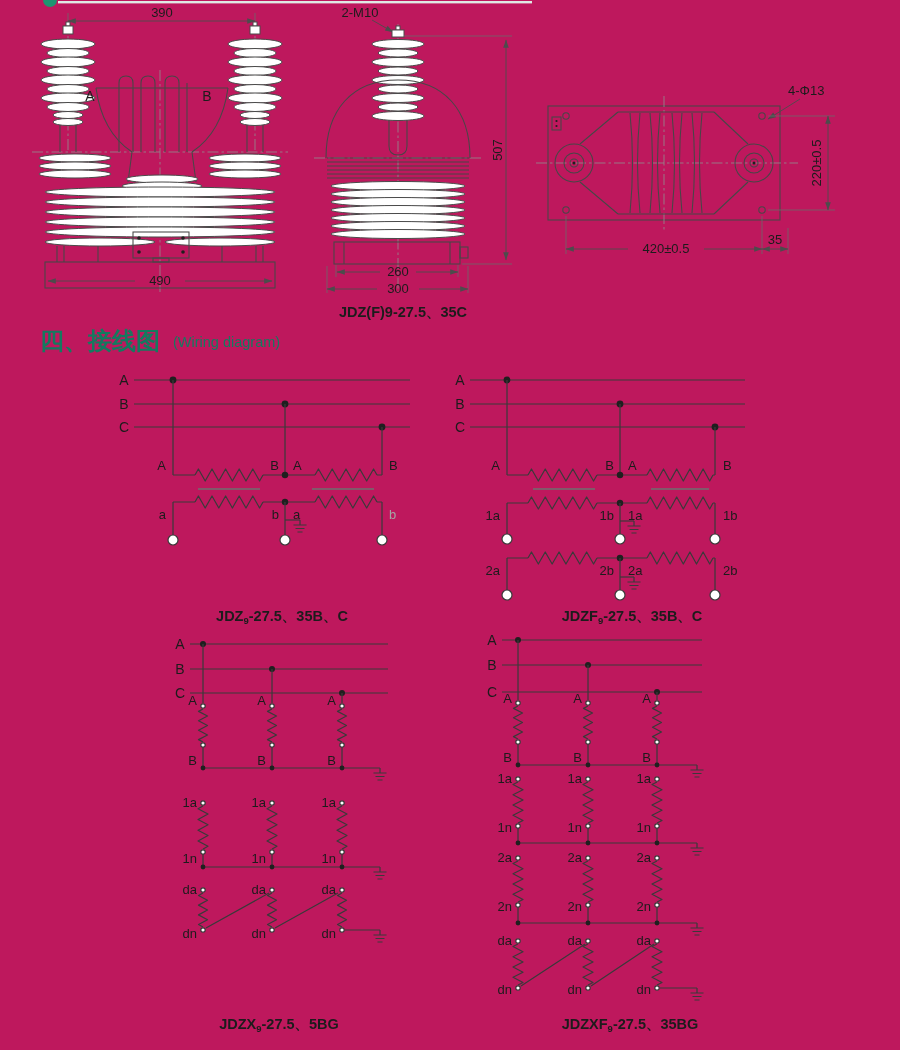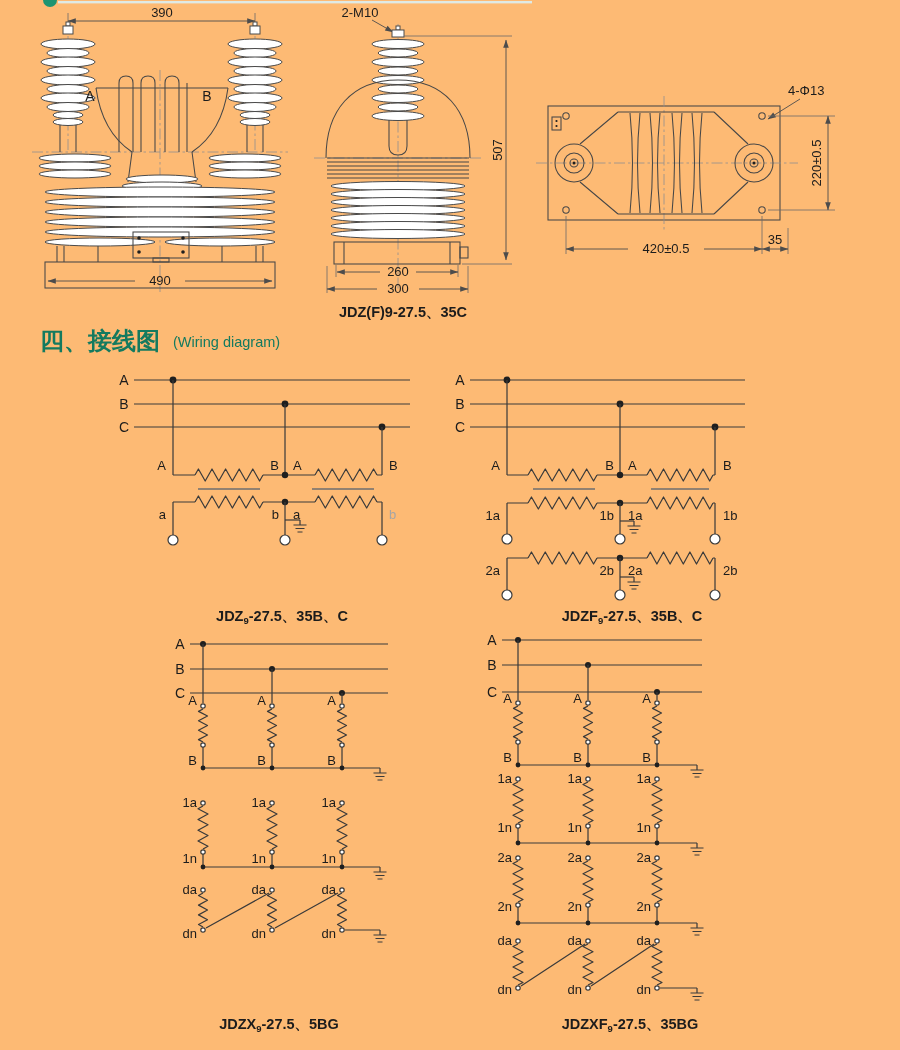--- a/index.html
+++ b/index.html
@@ -1,16 +1,16 @@
 <!DOCTYPE html>
 <html><head>
 <meta charset="utf-8">
 <style>
   html,body{margin:0;padding:0;background:#fff;}
-  #stage{position:relative;width:900px;height:1050px;background:#fdba74;overflow:hidden;}
+  #stage{position:relative;width:900px;height:1050px;background:#be185d;overflow:hidden;}
   svg{position:absolute;left:0;top:0;}
   text{font-family:"Liberation Sans","DejaVu Sans",sans-serif;fill:#1c1c1c;}
   .ln{stroke:#474747;stroke-width:1.05;fill:none;}
   .fin{fill:#ffffff;stroke:#4a4a4a;stroke-width:1;}
   .dim{stroke:#4c4c4c;stroke-width:0.9;fill:none;}
   .ext{stroke:#6a6a6a;stroke-width:0.8;fill:none;}
   .cl{stroke:#909090;stroke-width:0.8;fill:none;stroke-dasharray:11 3 2.5 3;}
   .wl{stroke:#3a3a3a;stroke-width:1.2;fill:none;}
   .coil{stroke:#3a3a3a;stroke-width:1.2;fill:none;stroke-linejoin:round;}
   .core{stroke:#6f6f6f;stroke-width:1.7;fill:none;}

